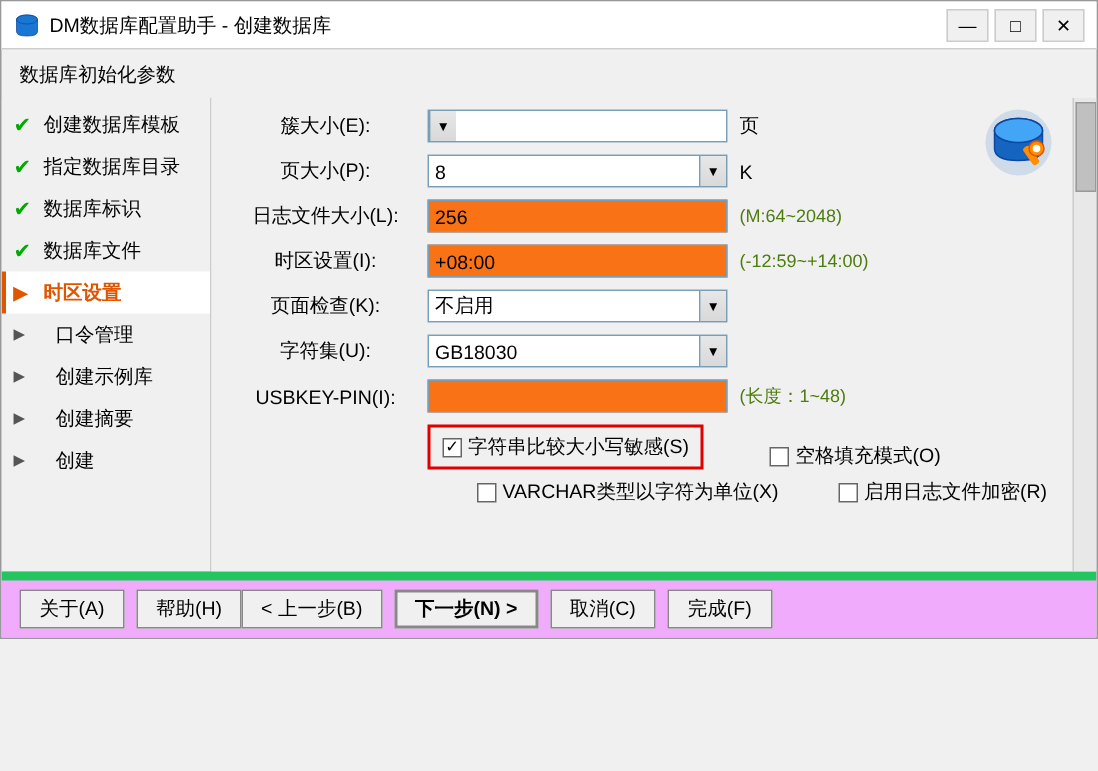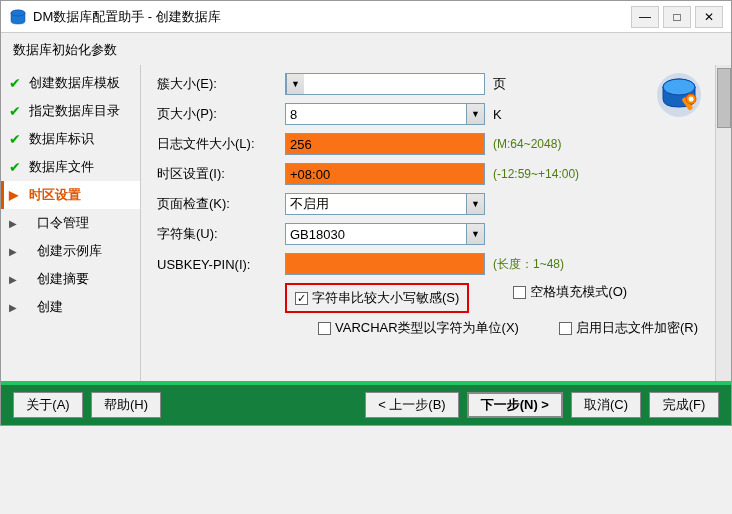--- a/index.html
+++ b/index.html
@@ -159,21 +159,21 @@
 
     .form-row {
       display: flex;
       align-items: center;
       margin-bottom: 8px;
       gap: 8px;
     }
 
     .form-label {
       width: 120px;
-      text-align: left;
+      text-align: center;
       color: #000;
       flex-shrink: 0;
       font-size: 13px;
     }
 
     .unit-label {
       font-size: 13px;
       color: #000;
     }
 
@@ -187,21 +187,21 @@
       font-family: inherit;
     }
 
     .hint-label {
       font-size: 12px;
       color: #4d7c0f;
     }
 
     .checkbox-row {
       display: flex;
-      align-items: flex-start;
+      align-items: flex-end;
       gap: 24px;
       margin-bottom: 6px;
       margin-left: 4px;
     }
 
     .checkbox-item {
       display: flex;
       align-items: center;
       gap: 4px;
       cursor: pointer;
@@ -239,26 +239,25 @@
       padding: 4px 8px;
       display: inline-flex;
       align-items: center;
       gap: 4px;
       background: #f0f0f0;
     }
 
     
     .footer {
       height: 44px;
-      background: #15803d;
-      border-top: 4px solid #22c55e;
+      background: #f0abfc;
+      border-top: 6px solid #22c55e;
       display: flex;
       align-items: center;
       padding: 0 12px;
-      justify-content: space-between;
       flex-shrink: 0;
     }
 
     .footer-left {
       display: flex;
       gap: 8px;
     }
 
     .footer-right {
       display: flex;

